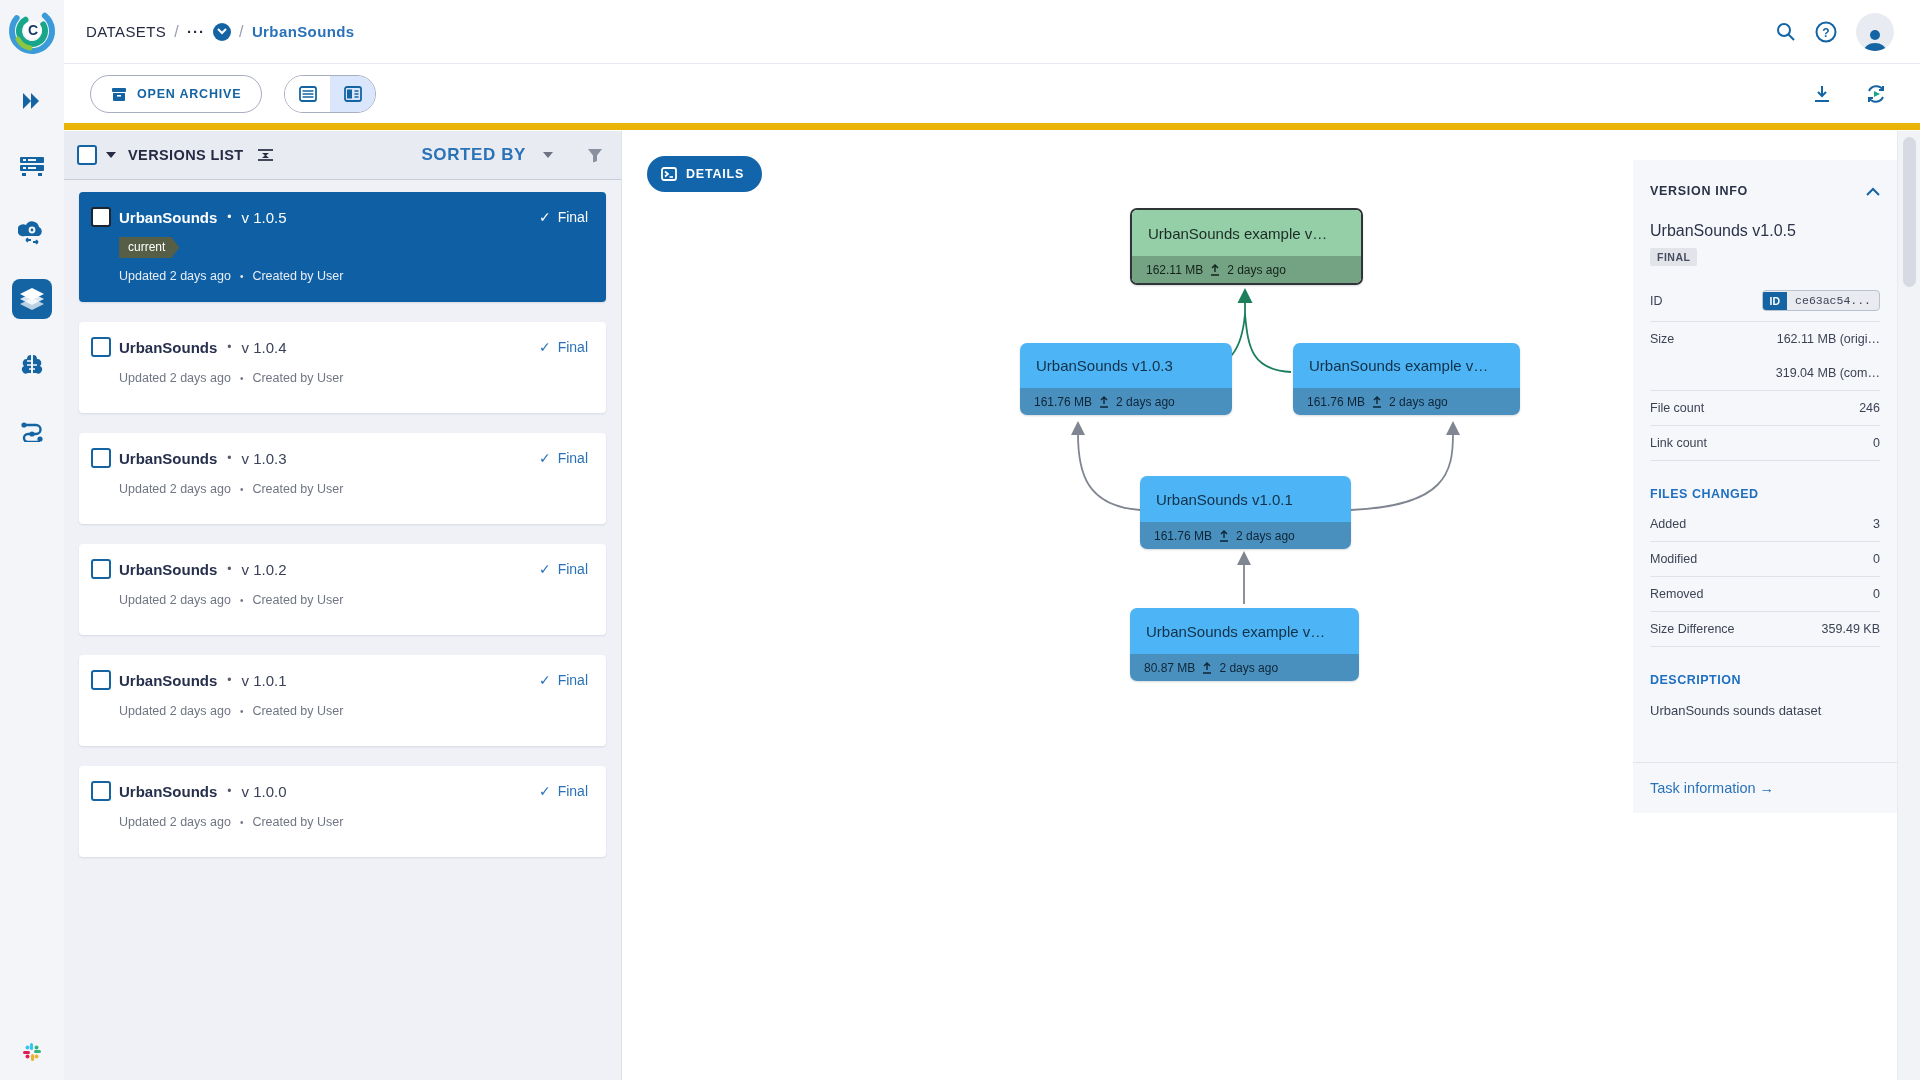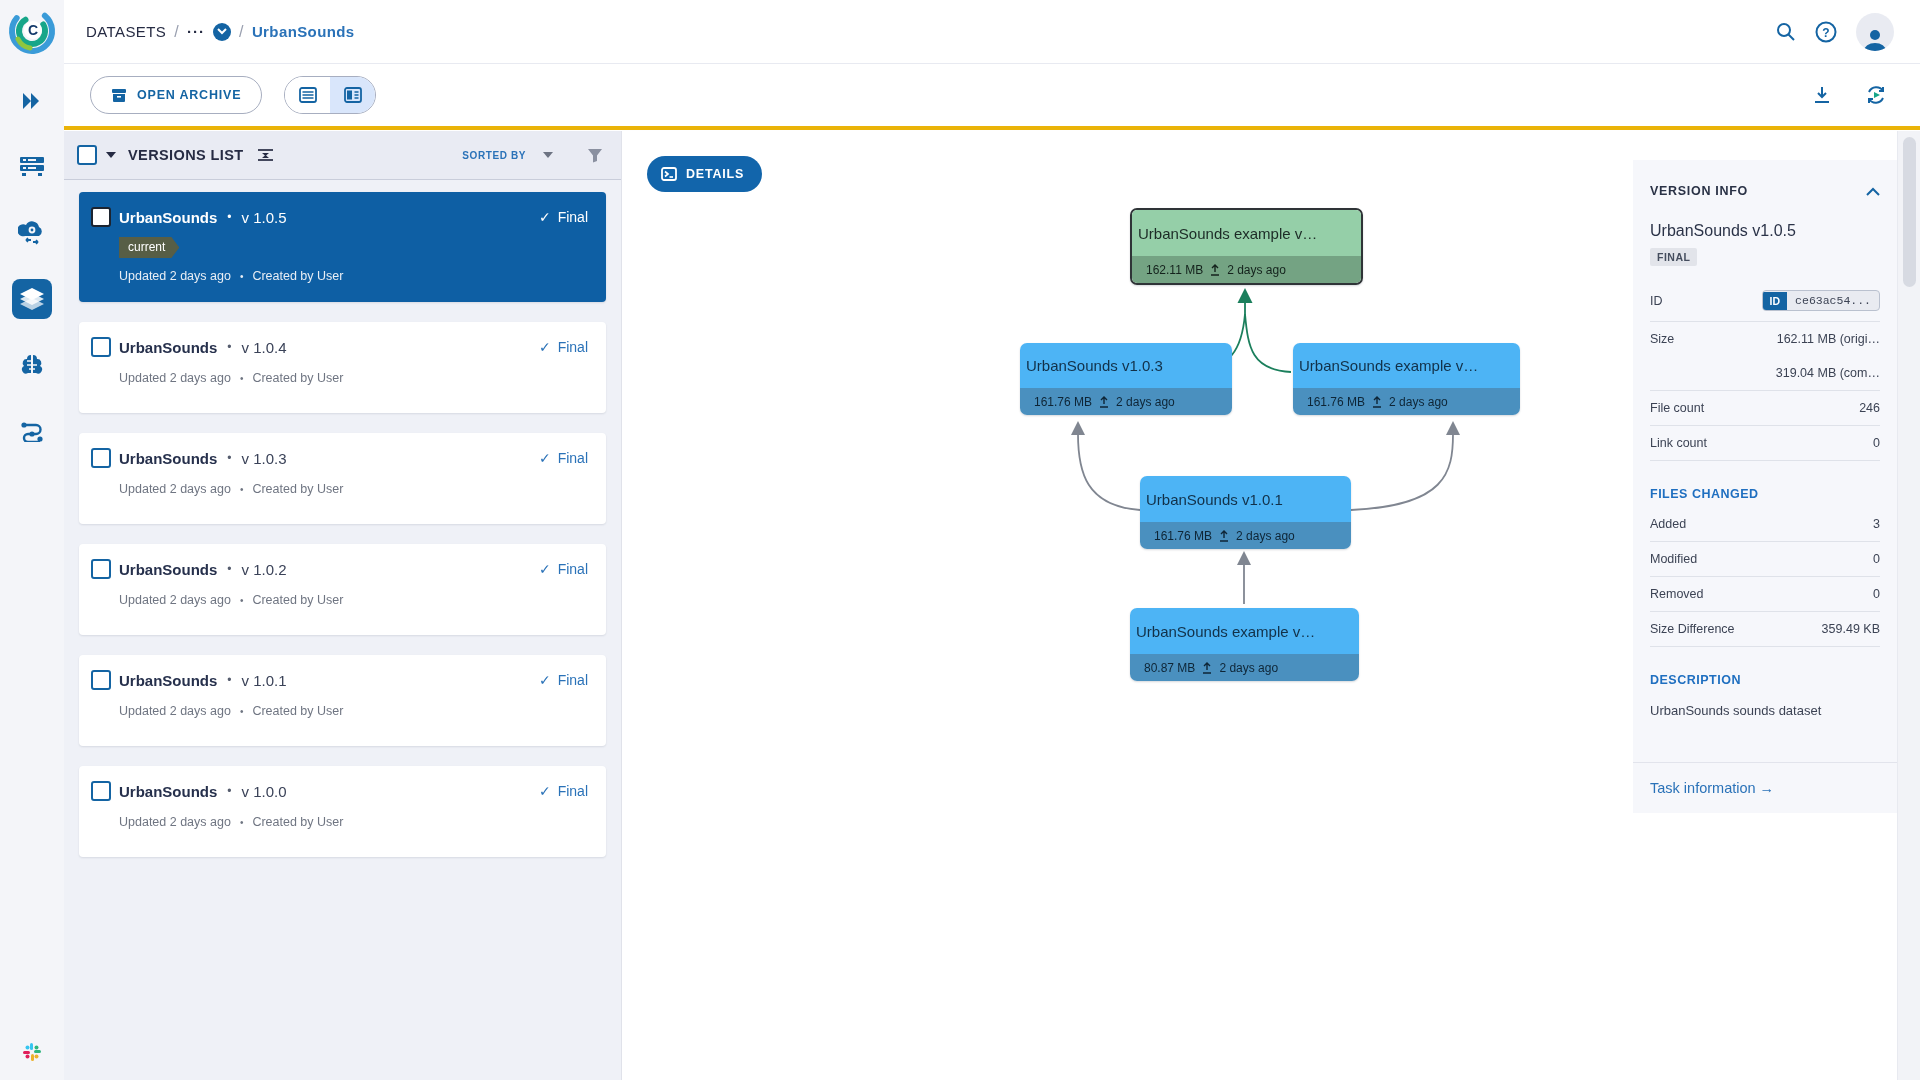--- a/index.html
+++ b/index.html
@@ -37,39 +37,39 @@
   .crumb-circle { width:18px; height:18px; border-radius:50%; background:var(--accent);
                   display:flex; align-items:center; justify-content:center; }
   .crumb-cur { color:var(--link); font-weight:700; }
   .topbar .tspacer { flex:1; }
   .tb-ic { width:40px; height:40px; display:flex; align-items:center; justify-content:center; cursor:pointer; }
   .avatar { width:38px; height:38px; border-radius:50%; background:#e9ebf2;
             display:flex; align-items:flex-end; justify-content:center; overflow:hidden; cursor:pointer; }
 
   
   .toolbar { position:absolute; left:64px; right:0; top:64px; height:66px; background:#fff;
-             border-bottom:4px solid #eab308; display:flex; align-items:center; padding:0 24px; }
+             border-bottom:7px solid #eab308; display:flex; align-items:center; padding:0 24px; }
   .btn-archive { display:flex; align-items:center; gap:10px; height:38px; padding:0 20px;
                  border:1px solid #a7aec0; border-radius:19px; background:#fff; color:var(--accent);
                  font-size:12.5px; font-weight:700; letter-spacing:.8px; cursor:pointer; margin-left:2px; }
   .viewtoggle { display:flex; margin-left:22px; border:1px solid #a7aec0; border-radius:19px; overflow:hidden; height:38px; }
   .vt-seg { width:45px; display:flex; align-items:center; justify-content:center; background:#fff; cursor:pointer; }
   .vt-seg.on { background:#d9e6fb; }
   .toolbar .tspacer { flex:1; }
 
   
   .vpanel { position:absolute; left:64px; top:131px; width:558px; bottom:0; background:#eff1f7;
             border-right:1px solid #e0e2ea; }
   .vheader { height:49px; background:#e9ebf3; border-bottom:1px solid #c9cdda;
              display:flex; align-items:center; padding:0 18px 0 13px; }
   .vheader .title { font-size:14.5px; font-weight:700; color:#262b43; letter-spacing:.4px; margin-left:12px; }
   .caret { width:0; height:0; border-left:5px solid transparent; border-right:5px solid transparent;
            border-top:6px solid #262b43; margin-left:9px; cursor:pointer; }
   .vheader .hspacer { flex:1; }
-  .sortedby { color:var(--link); font-size:10px; font-weight:700; letter-spacing:.6px; display:flex;
+  .sortedby { color:var(--link); font-size:17px; font-weight:700; letter-spacing:.6px; display:flex;
               align-items:center; gap:8px; cursor:pointer; }
   .sortedby .caret { border-top-color:#6d7382; }
   .checkbox { width:20px; height:20px; border:2px solid var(--accent); border-radius:3px; background:#fff;
               flex:none; cursor:pointer; }
   .vlist { padding:12px 15px 0 15px; }
   .vcard { background:#fff; border-radius:4px; box-shadow:0 1px 2px rgba(40,50,80,.12);
            margin-bottom:20px; padding:15px 18px 0 12px; height:91px; cursor:pointer; position:relative; }
   .vcard .row1 { display:flex; align-items:center; }
   .vcard .checkbox { border-color:var(--accent); }
   .vcard.sel { background:var(--selcard); height:110px; }
@@ -88,21 +88,21 @@
 
   
   .details-btn { position:absolute; left:647px; top:156px; height:36px; padding:0 18px 0 14px;
                  background:#1265ab; border:none; border-radius:18px; color:#fff; font-size:12.5px;
                  font-weight:700; letter-spacing:.8px; display:flex; align-items:center; gap:9px;
                  cursor:pointer; z-index:10; }
   .edges { position:absolute; left:0; top:0; width:1920px; height:1080px; pointer-events:none; z-index:4; }
   .gnode { position:absolute; border-radius:7px; overflow:hidden; cursor:pointer; z-index:6;
            box-shadow:0 1px 2px rgba(30,40,60,.18); }
   .gnode .ntitle { background:var(--nodeblue); color:#123149; font-size:15px; display:flex; align-items:center;
-                   padding:0 6px; white-space:nowrap; overflow:hidden; }
+                   padding:0 16px; white-space:nowrap; overflow:hidden; }
   .gnode .nfooter { background:var(--nodebluef); color:#0e2536; font-size:12px; display:flex; align-items:center;
                     gap:6px; padding:0 14px; }
   .gnode.green { border:2px solid #2f3437; }
   .gnode.green .ntitle { background:var(--nodegreen); color:#1c2b26; }
   .gnode.green .nfooter { background:var(--nodegreenf); color:#14221c; }
 
   
   .rpanel { position:absolute; left:1633px; top:160px; width:264px; height:653px; background:#f6f7fb;
             padding:24px 17px 0 17px; z-index:8; display:flex; flex-direction:column; }
   .rp-head { display:flex; align-items:center; justify-content:space-between; }

